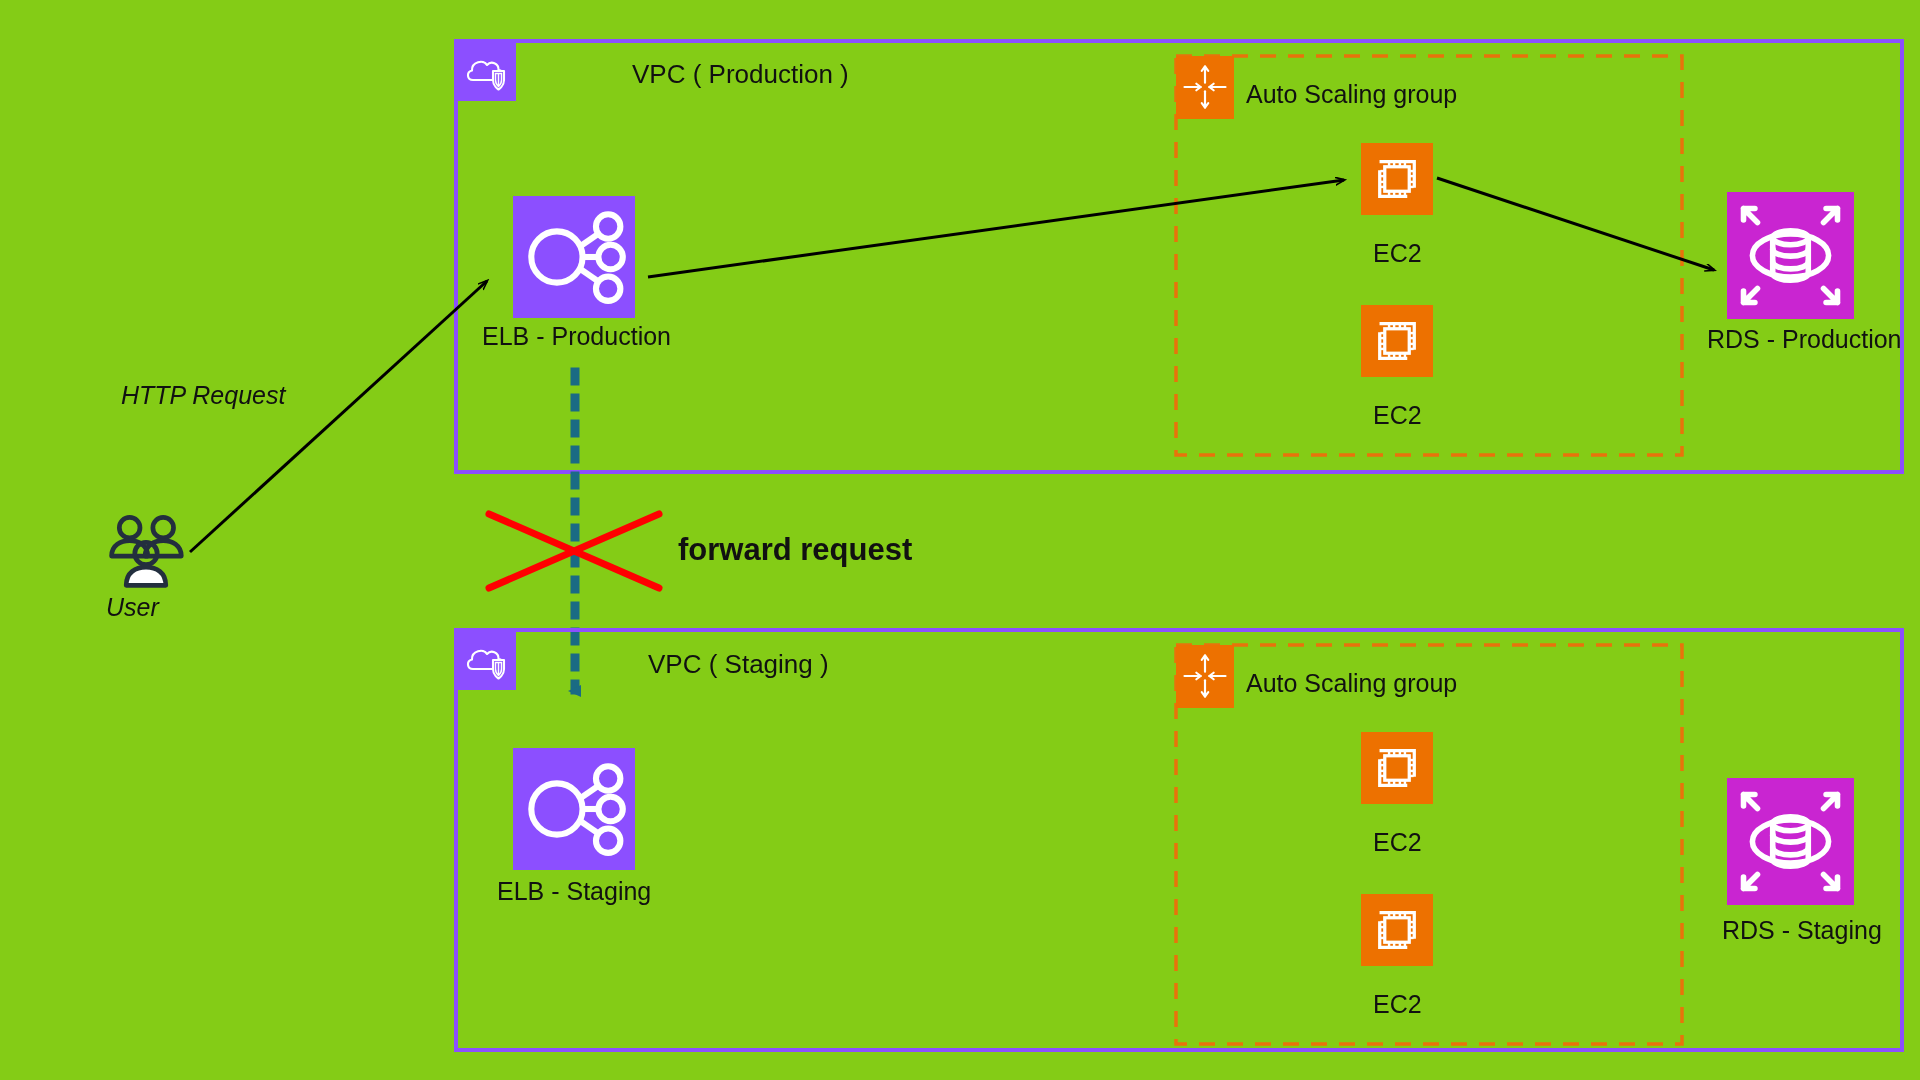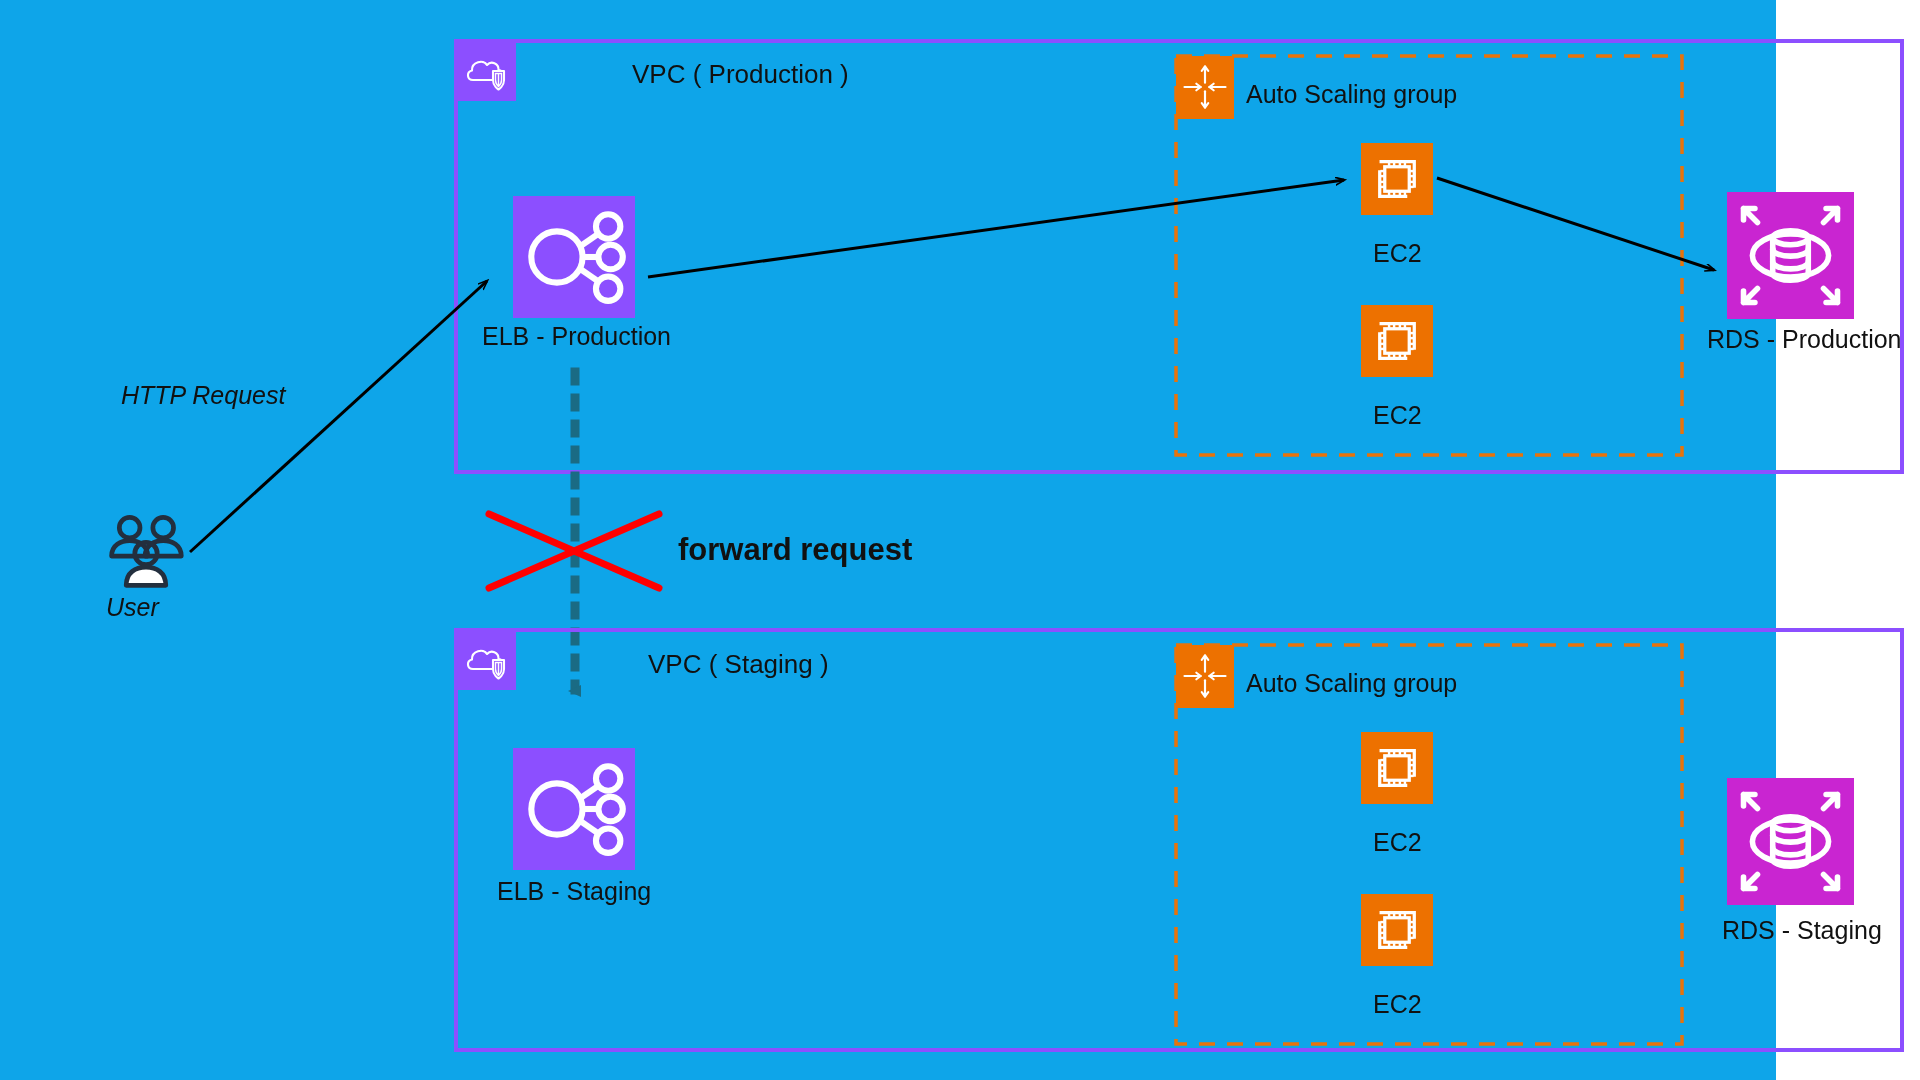--- a/index.html
+++ b/index.html
@@ -8,23 +8,23 @@
     background: #ffffff;
   }
   body {
     width: 1920px;
     height: 1080px;
     overflow: hidden;
     font-family: "Liberation Sans", sans-serif;
   }
   #diagram-root {
     position: relative;
-    width: 1776px;
+    width: 1920px;
     height: 1080px;
-    background: #0ea5e9;
+    background: #84cc16;
   }
   svg.canvas {
     position: absolute;
     top: 0;
     left: 0;
     width: 1920px;
     height: 1080px;
   }
   .lbl {
     font-family: "Liberation Sans", sans-serif;

